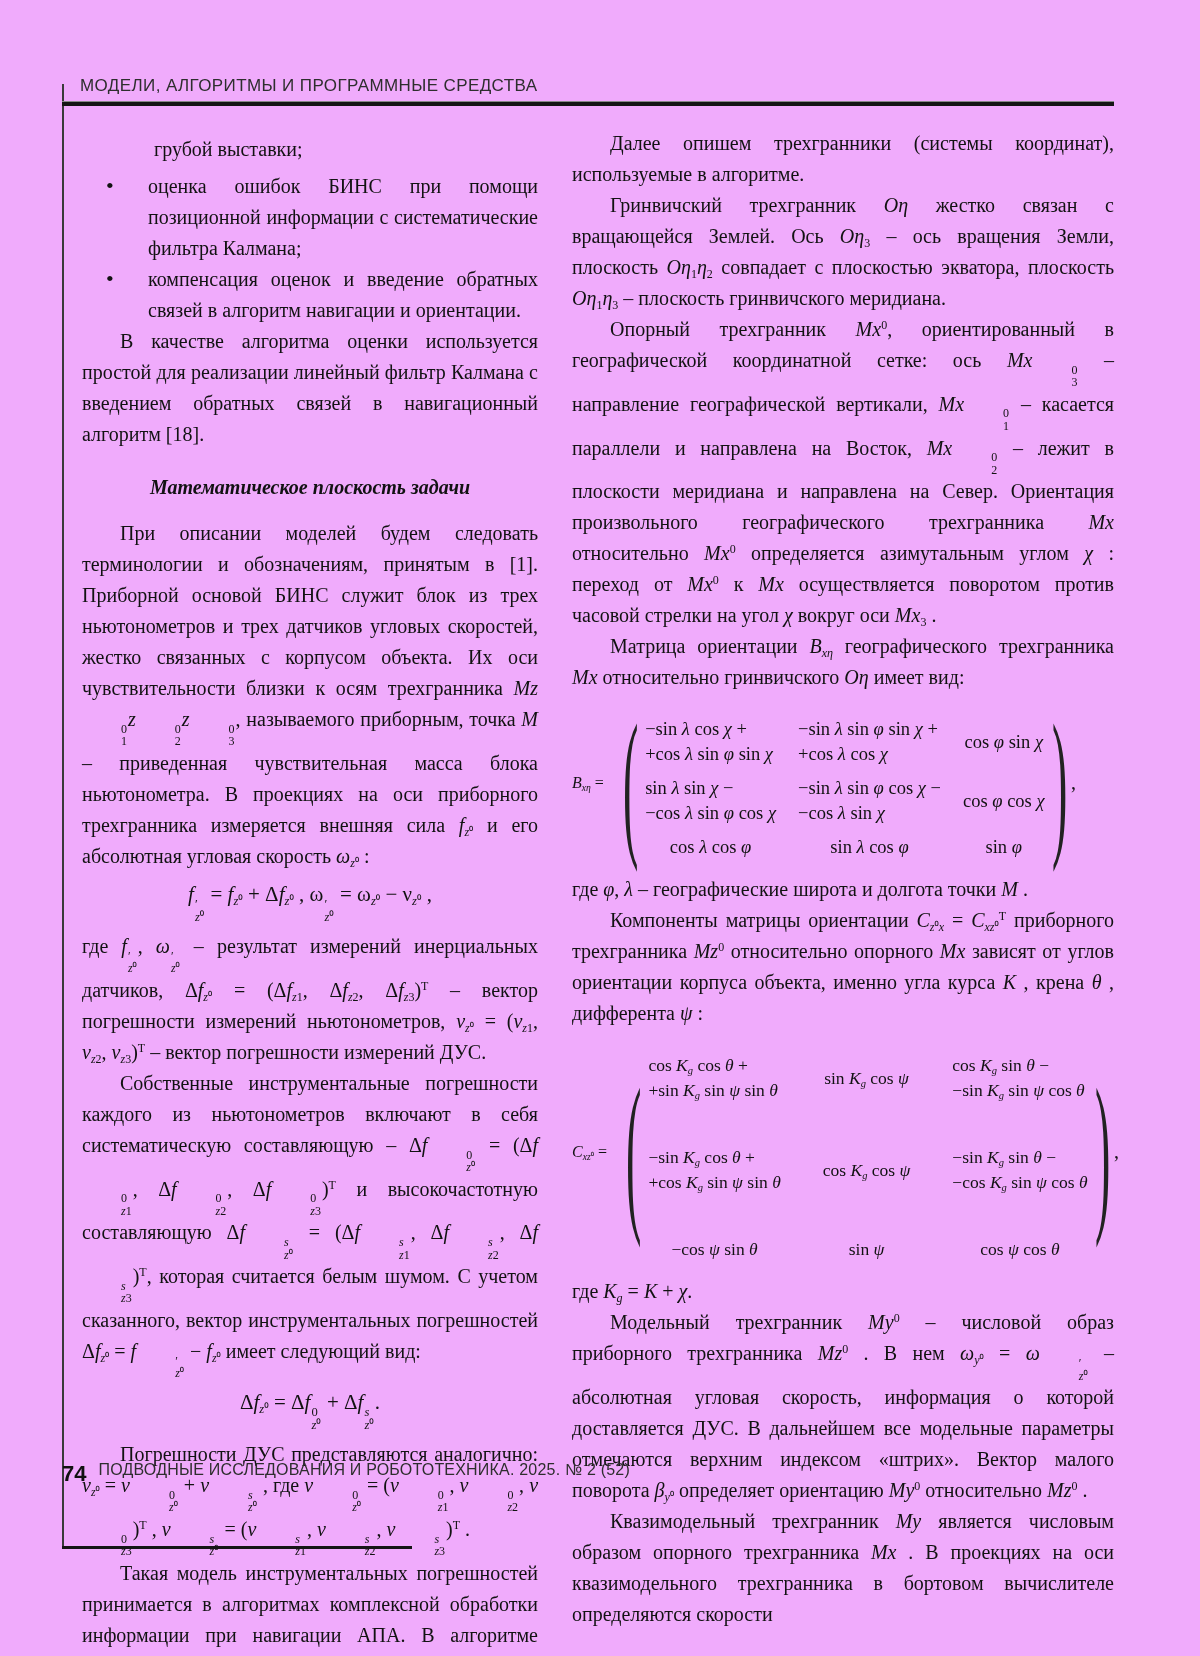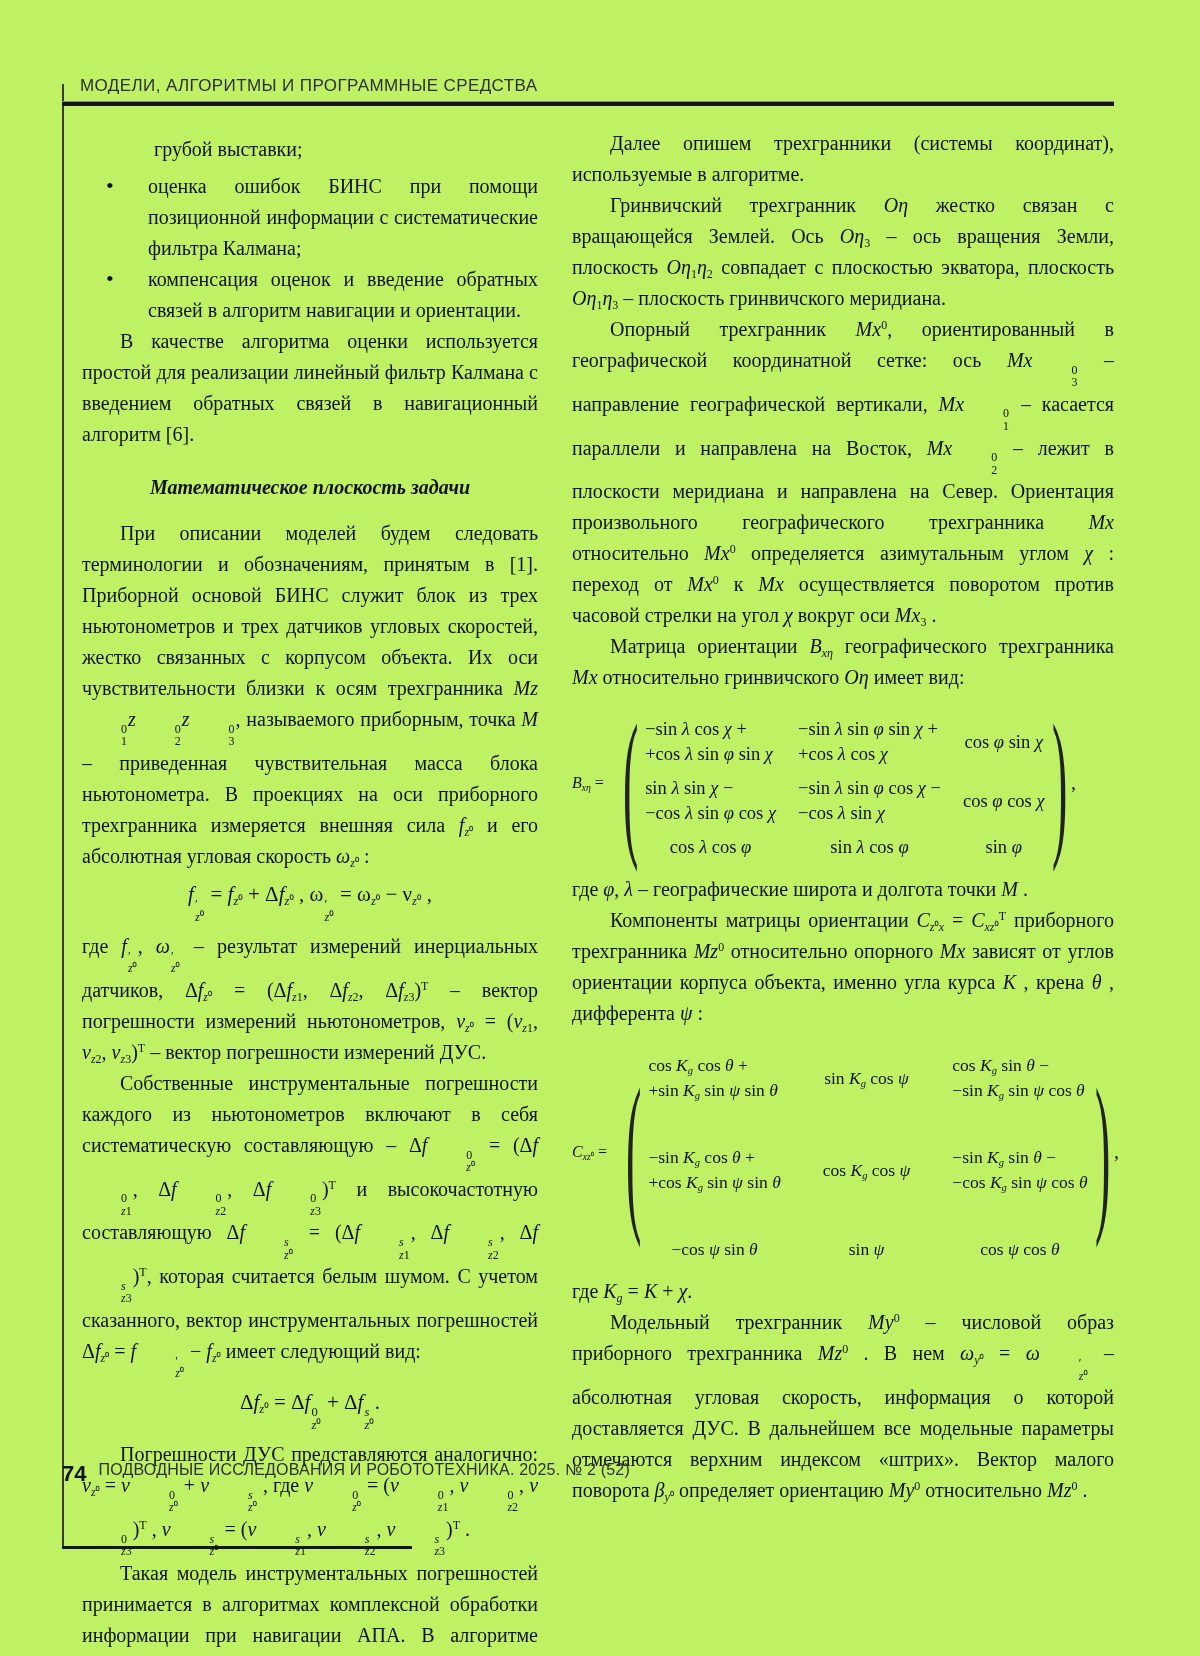--- a/index.html
+++ b/index.html
@@ -1,16 +1,16 @@
 <!DOCTYPE html>
 <html lang="ru"><head>
 <meta charset="utf-8">
 <style>
   html,body{margin:0;padding:0;background:#e8e8e8;}
-  #page{position:relative;width:1200px;height:1656px;background:#bef264;overflow:hidden;
+  #page{position:relative;width:1200px;height:1656px;background:#f0abfc;overflow:hidden;
         font-family:"Liberation Serif", serif;color:#121212;text-decoration:underline;}
   
   .vrule{position:absolute;left:62px;top:84px;width:2px;height:1464px;background:#3a3a3a;}
   .hrule{position:absolute;left:62px;top:101px;width:1052px;height:4px;background:#151515;border-top:1px solid #888;}
   .frule{position:absolute;left:62px;top:1546px;width:350px;height:3px;background:#151515;}
   
   .runhead{position:absolute;left:80px;top:76px;font-family:"Liberation Sans",sans-serif;
            font-size:17px;letter-spacing:0.4px;color:#2e2e2e;}
   .footer{position:absolute;left:62px;top:1461px;display:flex;align-items:flex-start;gap:12px;
           font-family:"Liberation Sans",sans-serif;}
@@ -62,21 +62,21 @@
   <div class="hrule"></div>
 
   <div class="columns">
 
     <div class="col col-left">
       <div class="bullet-cont">грубой выставки;</div>
       <ul class="bullets">
         <li>оценка ошибок БИНС при помощи позиционной информации с систематические фильтра Калмана;</li>
         <li>компенсация оценок и введение обратных связей в алгоритм навигации и ориентации.</li>
       </ul>
-      <p class="para">В качестве алгоритма оценки используется простой для реализации линейный фильтр Калмана с введением обратных связей в навигационный алгоритм [6].</p>
+      <p class="para">В качестве алгоритма оценки используется простой для реализации линейный фильтр Калмана с введением обратных связей в навигационный алгоритм [18].</p>
       <p class="sect-head">Математическое плоскость задачи</p>
       <p class="para">При описании моделей будем следовать терминологии и обозначениям, принятым в [1]. Приборной основой БИНС служит блок из трех ньютонометров и трех датчиков угловых скоростей, жестко связанных с корпусом объекта. Их оси чувствительности близки к осям трехгранника <i>Mz</i><span class="ss">
             <span>0</span>
             <span>1</span>
           </span><i>z</i><span class="ss">
             <span>0</span>
             <span>2</span>
           </span><i>z</i><span class="ss">
             <span>0</span>
             <span>3</span>
@@ -260,20 +260,21 @@
           </div>
         <span class="paren">)</span>
         <span class="mcomma">,</span>
       </div>
 
       <p class="noindent">где <i>K<sub>g</sub></i> = <i>K</i> +  <i>χ</i>.</p>
       <p class="para">Модельный трехгранник <i>My</i><sup>0</sup> – числовой образ приборного трехгранника <i>Mz</i><sup>0</sup> . В нем <i>ω</i><sub><i>y</i>⁰</sub> = <i>ω</i><span class="ss">
             <span>′</span>
             <span><i>z</i>⁰</span>
           </span> – абсолютная угловая скорость, информация о которой доставляется ДУС. В дальнейшем все модельные параметры отмечаются верхним индексом «штрих». Вектор малого поворота <i>β</i><sub><i>y</i>⁰</sub> определяет ориентацию <i>My</i><sup>0</sup> относительно <i>Mz</i><sup>0</sup> .</p>
+      <p class="para">Квазимодельный трехгранник <i>My</i> является числовым образом опорного трехгранника <i>Mx</i> . В проекциях на оси квазимодельного трехгранника в бортовом вычислителе определяются скорости</p>
     </div>
 
   </div>
 
   <div class="frule"></div>
   <div class="footer">
     <span class="pagenum">74</span>
     <span class="journal">ПОДВОДНЫЕ ИССЛЕДОВАНИЯ И РОБОТОТЕХНИКА. 2025. № 2 (52)</span>
   </div>
 

